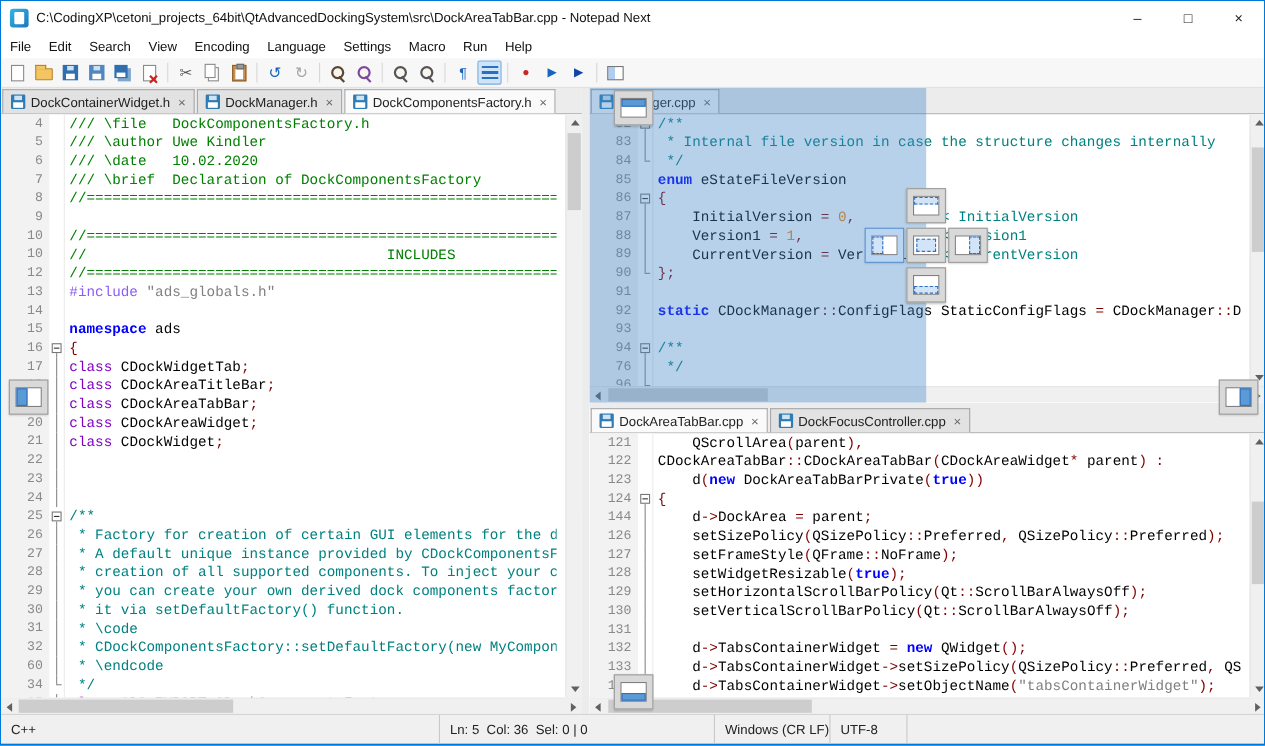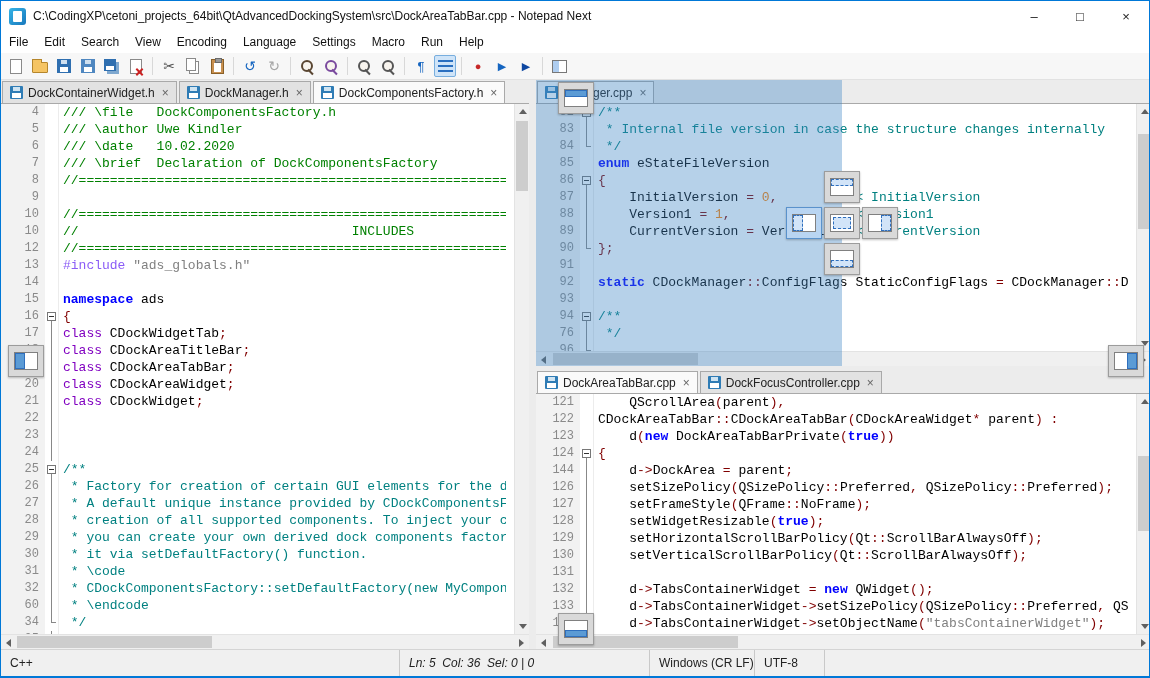--- a/index.html
+++ b/index.html
@@ -104,21 +104,21 @@
   .arr.left { border-top:4px solid transparent; border-bottom:4px solid transparent; border-right:5px solid #606060; }
   .arr.right { border-top:4px solid transparent; border-bottom:4px solid transparent; border-left:5px solid #606060; }
 
   .splitter { position:absolute; background:#ececec; }
 
   
   .statusbar { position:absolute; left:0; right:0; top:648px; height:27px; background:#f0f0f0; border-top:1px solid #d4d4d4;
                display:flex; align-items:stretch; font-size:12px; color:#222; }
   .sb-sec { padding:0 9px; display:flex; align-items:center; border-left:1px solid #c9c9c9; white-space:pre; overflow:hidden; }
   .sb-sec:first-child { border-left:none; }
-  .sb-1 { width:398px; } .sb-2 { width:205px; } .sb-3 { width:250px;font-style:italic; } .sb-4 { width:105px; } .sb-5 { width:70px; } .sb-6 { flex:1; }
+  .sb-1 { width:398px; } .sb-2 { width:205px; } .sb-3 { width:250px; } .sb-4 { width:105px; } .sb-5 { width:70px; } .sb-6 { flex:1; }
 
   
   .drag-overlay { position:absolute; left:535px; top:79px; width:306px; height:286px;
                   background:rgba(62,134,198,0.38); z-index:40; }
   .dock-ind { position:absolute; width:36px; height:32px; background:#d9d9d9; border:1px solid #9c9c9c;
               display:flex; align-items:center; justify-content:center; z-index:50; box-shadow:0 1px 2px rgba(0,0,0,.25); }
   .dock-ind.hover { background:#b9d5f2; border-color:#5a92cc; }
   .dp { width:24px; height:18px; background:#fff; border:1px solid #808080; position:relative; }
   .strip { position:absolute; background:#d2e4f8; border:1px dashed #2f6fbd; }
   .strip.left { left:0; top:0; bottom:0; width:10px; }

